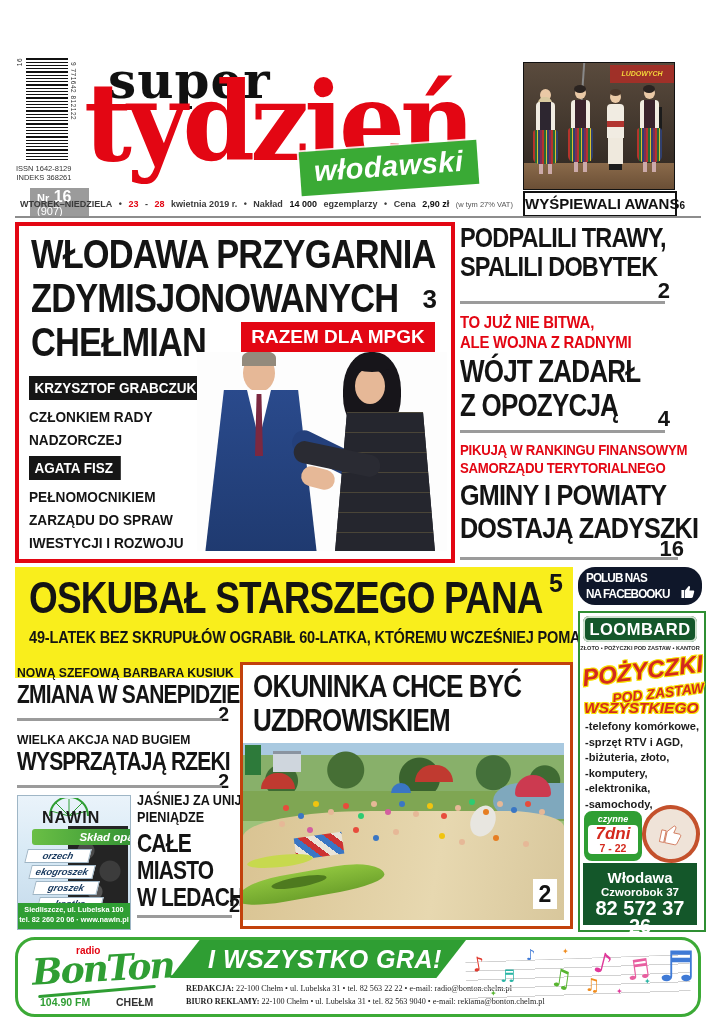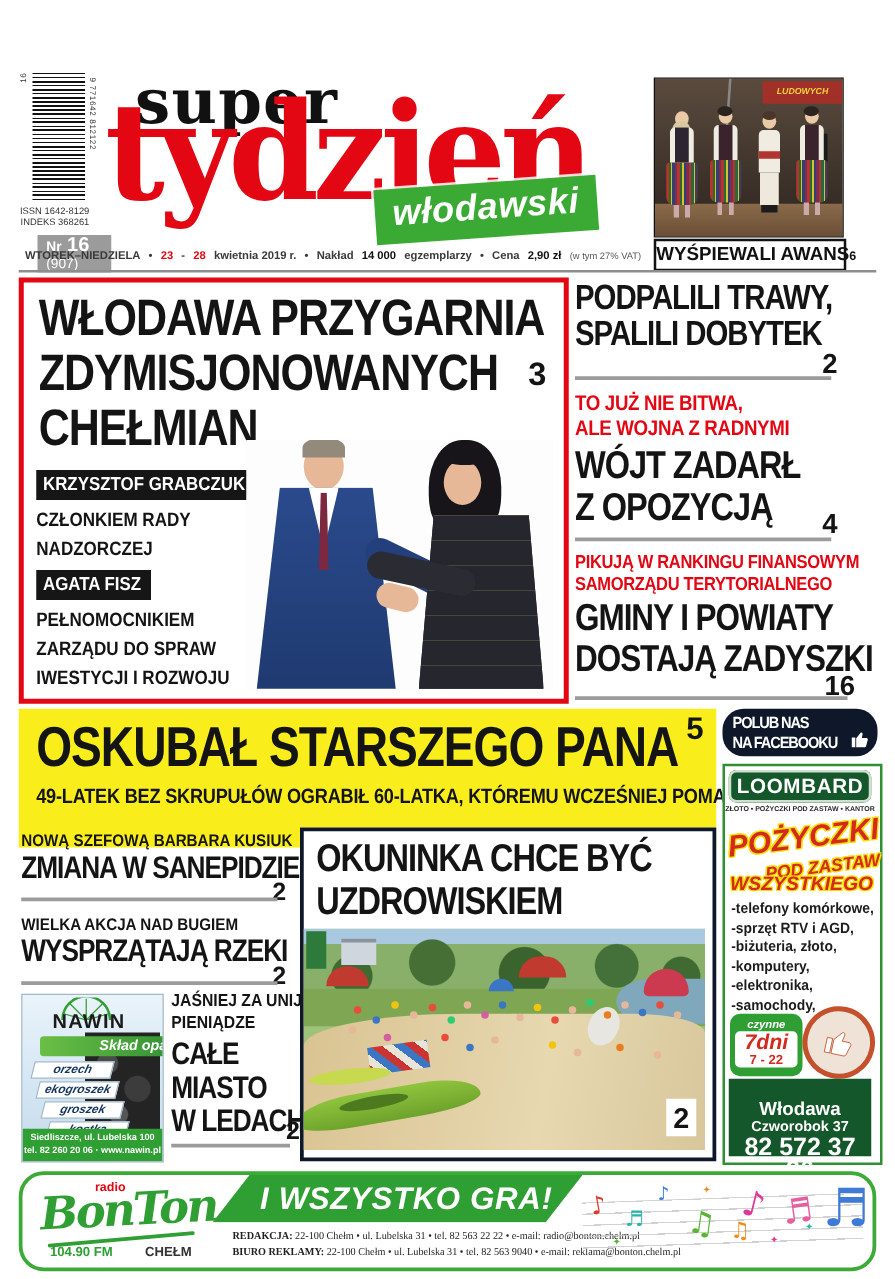--- a/index.html
+++ b/index.html
@@ -32,21 +32,21 @@
   .dl .red{color:#e30613;}
   .dl .blk{color:#111;}
   .dl .lite{font-weight:normal;font-size:7.5px;color:#555;}
   .dl span{margin-right:4px;}
   
   .redbox{border:4px solid #e30613;background:#fff;}
   .badge-red{background:#e30613;color:#fff;font-weight:bold;font-size:19px;text-align:center;
       line-height:30px;white-space:nowrap;}
   .ybanner{background:#f9ee1c;}
   .fb{background:#0f172a;color:#fff;border-radius:17px;}
-  .greenbox{border:3px solid #0f172a;background:#fff;}
+  .greenbox{border:3px solid #c2410c;background:#fff;}
   .caption{border:2px solid #111;background:#fff;font-weight:bold;font-size:15px;color:#111;
       text-align:center;line-height:21px;white-space:nowrap;}
   
   .lb{border:2px solid #2f8f33;background:#fff;}
   .lb-brand{background:#14572a;border-radius:6px;box-shadow:inset 0 0 0 2px #cfe0cf;
       color:#fff;font-weight:bold;font-size:16.5px;text-align:center;line-height:26px;letter-spacing:.5px;}
   .lb-tag{font-size:5.6px;font-weight:bold;color:#2b2b2b;text-align:center;white-space:nowrap;}
   .lb-off{font-style:italic;font-weight:bold;color:#d42a1e;white-space:nowrap;
       text-shadow:1px 1px 0 #f7e000,-1px -1px 0 #f7e000,1px -1px 0 #f7e000,-1px 1px 0 #f7e000;}
   .lb-item{font-size:11.8px;font-weight:bold;color:#1c1c1c;line-height:15.5px;white-space:nowrap;
@@ -176,20 +176,21 @@
     <span class="blk">2,90 zł</span>
     <span class="lite">(w tym 27% VAT)</span>
   </div>
   <div class="abs" style="left:15px;top:216px;width:686px;height:2px;background:#8d8d8d;"></div>
 
   <div class="abs redbox" style="left:15px;top:222px;width:432px;height:333px;">
     <div class="hl abs" style="left:12px;top:8px;font-size:41px;">WŁODAWA PRZYGARNIA</div>
     <div class="hl abs" style="left:12px;top:52px;font-size:41px;">ZDYMISJONOWANYCH</div>
     <div class="hl abs" style="left:12px;top:96px;font-size:41px;">CHEŁMIAN</div>
     <div class="pg abs" style="right:14px;top:60px;font-size:26px;">3</div>
+    <div class="badge-red abs" style="left:222px;top:96px;width:194px;height:30px;">RAZEM DLA MPGK</div>
 
     <div class="abs namebox" style="left:10px;top:150px;">KRZYSZTOF GRABCZUK</div>
     <div class="abs rolel" style="left:10px;top:182px;">CZŁONKIEM RADY</div>
     <div class="abs rolel" style="left:10px;top:205px;">NADZORCZEJ</div>
     <div class="abs namebox" style="left:10px;top:230px;">AGATA FISZ</div>
     <div class="abs rolel" style="left:10px;top:262px;">PEŁNOMOCNIKIEM</div>
     <div class="abs rolel" style="left:10px;top:285px;">ZARZĄDU DO SPRAW</div>
     <div class="abs rolel" style="left:10px;top:308px;">IWESTYCJI I ROZWOJU</div>
 
     <div class="abs handshake" style="left:178px;top:126px;width:250px;height:199px;">
@@ -263,21 +264,21 @@
         <div class="d">7dni</div>
         <div class="h">7 - 22</div>
       </div>
     </div>
     <div class="seal abs" style="left:62px;top:192px;width:50px;height:50px;">
       <svg width="26" height="26" viewBox="0 0 24 24">
           <path d="M3 10h4v11H3zM8 21h9.2c1 0 1.9-.7 2-1.6l1.9-6.9c.3-1-.5-2-1.6-2h-5.2l.9-4C15.6 4.6 14 3.4 13 4.6L8 10.6z" fill="#fff" stroke="#c4512c" stroke-width=".6"></path>
         </svg>
     </div>
     <div class="lb-foot abs" style="left:3px;top:250px;width:114px;height:62px;">
-      <div style="font-size:15px;font-weight:bold;line-height:17px;padding-top:16px;">Włodawa</div>
+      <div style="font-size:15px;font-weight:bold;line-height:17px;padding-top:6px;">Włodawa</div>
       <div style="font-size:11.5px;font-weight:bold;line-height:13px;">Czworobok 37</div>
       <div style="font-size:20px;font-weight:bold;line-height:18px;">82 572 37 26</div>
       <div style="font-size:11px;font-weight:bold;line-height:12px;">www.loombard.pl</div>
     </div>
   </div>
 
   <div class="abs" style="left:17px;top:666px;width:222px;">
     <div class="hl" style="position:absolute;top:0;font-size:13.5px;letter-spacing:0;transform:scaleX(.9);transform-origin:0 50%;">NOWĄ SZEFOWĄ BARBARA KUSIUK</div>
     <div class="hl" style="position:absolute;top:16px;font-size:25px;">ZMIANA W SANEPIDZIE</div>
     <div class="pg" style="position:absolute;right:10px;top:38px;font-size:20px;">2</div>

